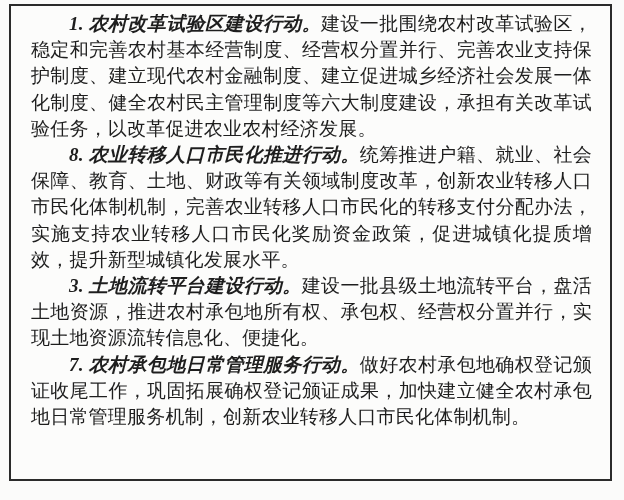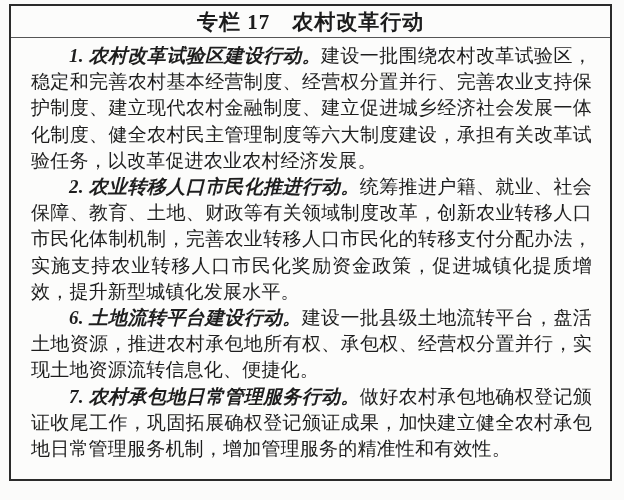--- a/index.html
+++ b/index.html
@@ -50,22 +50,19 @@
   }
   .lead {
     font-weight: bold;
     font-style: italic;
   }
 </style>
 </head>
 <body>
 
 <div class="panel">
-  <div class="title-bar">
-    <span class="title-text">专栏 17　农村改革行动</span>
-  </div>
   <div class="content">
     <p><span class="lead">1. 农村改革试验区建设行动。</span><span>建设一批围绕农村改革试验区，稳定和完善农村基本经营制度、经营权分置并行、完善农业支持保护制度、建立现代农村金融制度、建立促进城乡经济社会发展一体化制度、健全农村民主管理制度等六大制度建设，承担有关改革试验任务，以改革促进农业农村经济发展。</span></p>
-    <p><span class="lead">2. 农业转移人口市民化推进行动。</span><span>统筹推进户籍、就业、社会保障、教育、土地、财政等有关领域制度改革，创新农业转移人口市民化体制机制，完善农业转移人口市民化的转移支付分配办法，实施支持农业转移人口市民化奖励资金政策，促进城镇化提质增效，提升新型城镇化发展水平。</span></p>
-    <p><span class="lead">6. 土地流转平台建设行动。</span><span>建设一批县级土地流转平台，盘活土地资源，推进农村承包地所有权、承包权、经营权分置并行，实现土地资源流转信息化、便捷化。</span></p>
-    <p><span class="lead">7. 农村承包地日常管理服务行动。</span><span>做好农村承包地确权登记颁证收尾工作，巩固拓展确权登记颁证成果，加快建立健全农村承包地日常管理服务机制，增加管理服务的精准性和有效性。</span></p>
+    <p><span class="lead">8. 农业转移人口市民化推进行动。</span><span>统筹推进户籍、就业、社会保障、教育、土地、财政等有关领域制度改革，创新农业转移人口市民化体制机制，完善农业转移人口市民化的转移支付分配办法，实施支持农业转移人口市民化奖励资金政策，促进城镇化提质增效，提升新型城镇化发展水平。</span></p>
+    <p><span class="lead">3. 土地流转平台建设行动。</span><span>建设一批县级土地流转平台，盘活土地资源，推进农村承包地所有权、承包权、经营权分置并行，实现土地资源流转信息化、便捷化。</span></p>
+    <p><span class="lead">7. 农村承包地日常管理服务行动。</span><span>做好农村承包地确权登记颁证收尾工作，巩固拓展确权登记颁证成果，加快建立健全农村承包地日常管理服务机制，创新农业转移人口市民化体制机制。</span></p>
   </div>
 </div>
 
 </body></html>

